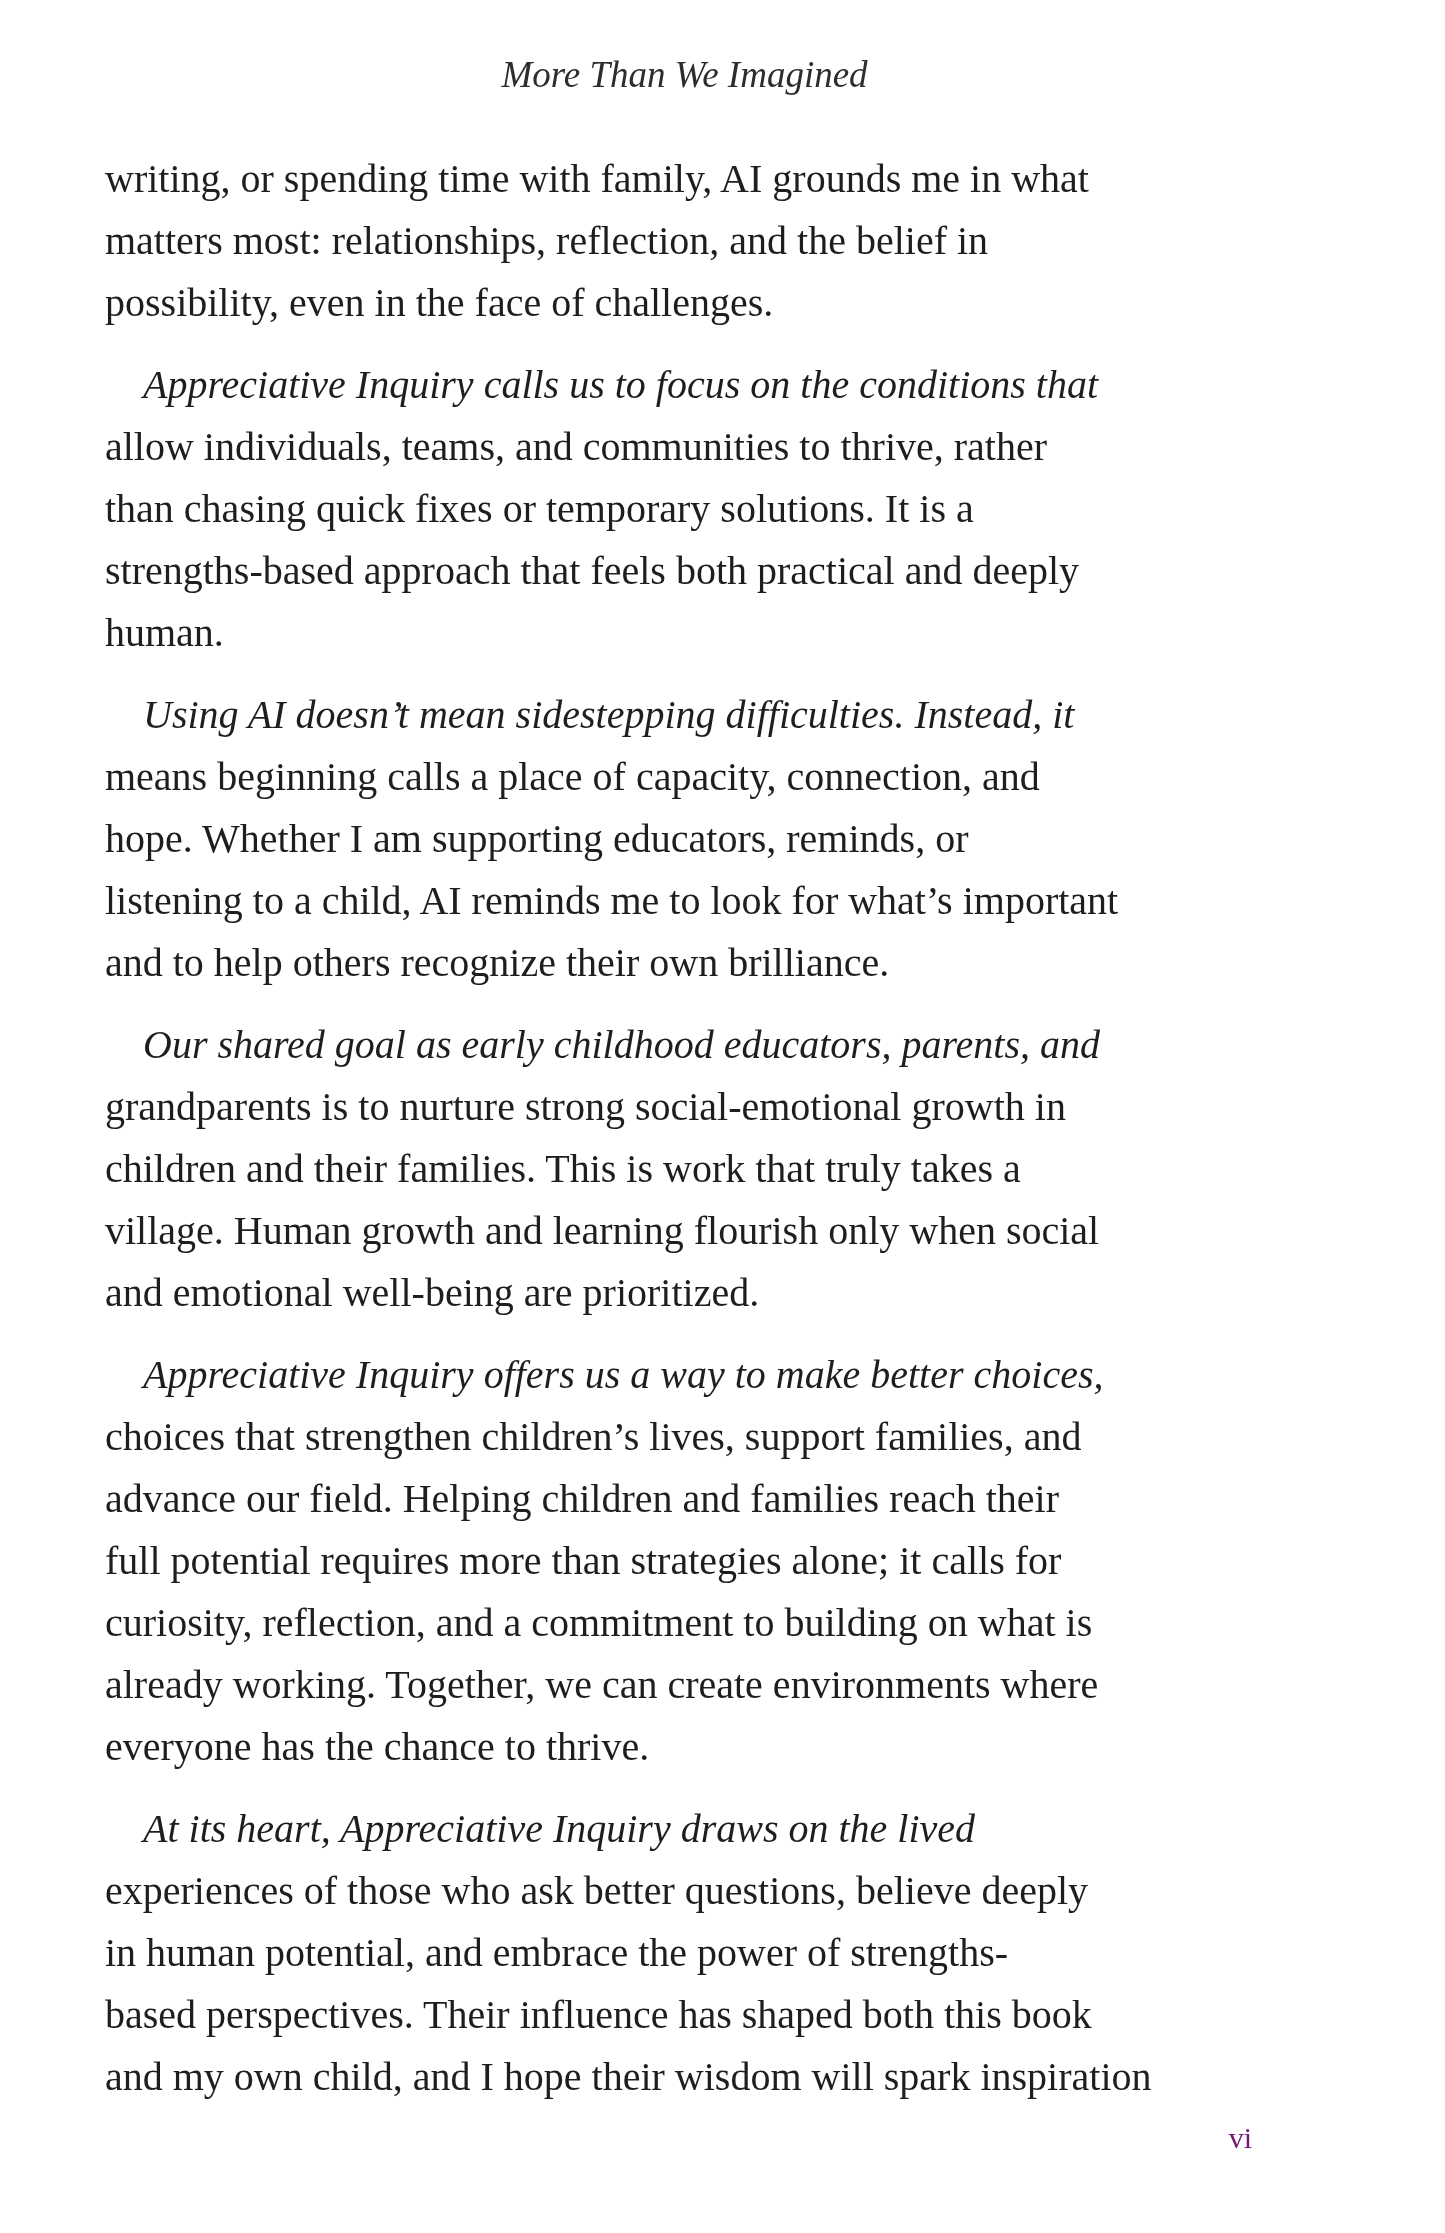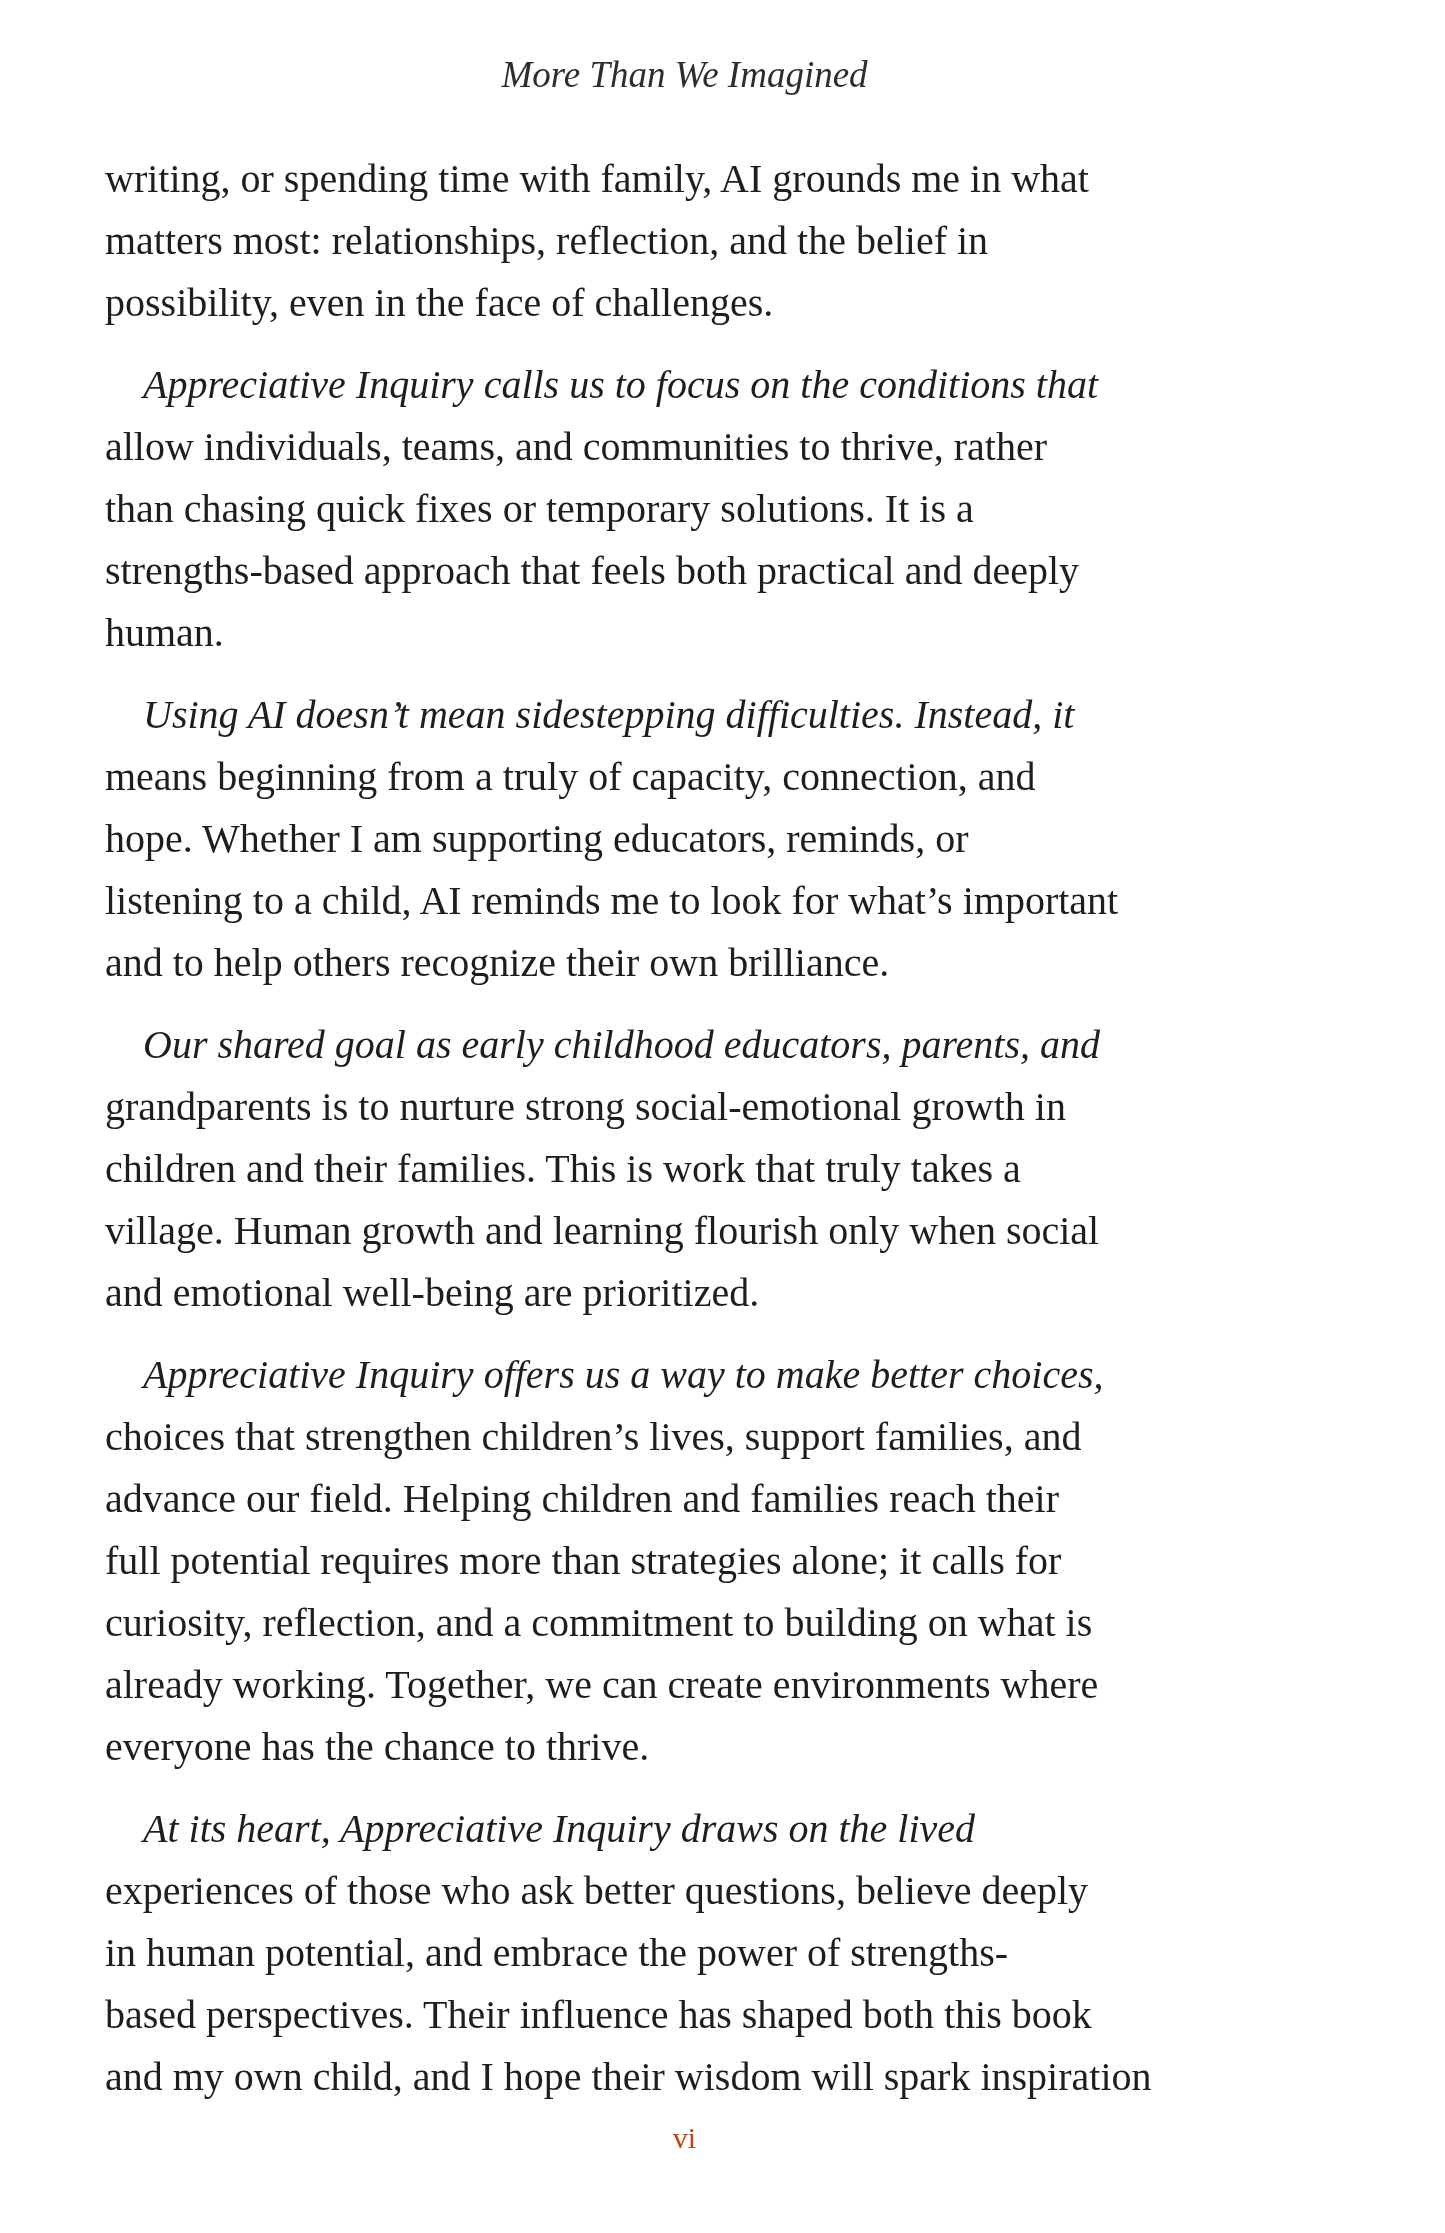--- a/index.html
+++ b/index.html
@@ -47,24 +47,24 @@
   }
   .para.indent .line:first-child {
     padding-left: 38px;
     font-style: italic;
   }
   .page-number {
     position: absolute;
     top: 2118px;
     left: 117px;
     width: 1135px;
-    text-align: center;
+    text-align: right;
     font-size: 30px;
     line-height: 40px;
-    color: #c2410c;
+    color: #701a75;
   }
 </style>
 </head>
 <body>
 
 <div class="page">
 
   <div class="running-head">More Than We Imagined</div>
 
   <div class="content">
@@ -78,21 +78,21 @@
     <p class="para indent">
       <span class="line">Appreciative Inquiry calls us to focus on the conditions that</span>
       <span class="line">allow individuals, teams, and communities to thrive, rather</span>
       <span class="line">than chasing quick fixes or temporary solutions. It is a</span>
       <span class="line">strengths-based approach that feels both practical and deeply</span>
       <span class="line">human.</span>
     </p>
 
     <p class="para indent">
       <span class="line">Using AI doesn’t mean sidestepping difficulties. Instead, it</span>
-      <span class="line">means beginning from a truly of capacity, connection, and</span>
+      <span class="line">means beginning calls a place of capacity, connection, and</span>
       <span class="line">hope. Whether I am supporting educators, reminds, or</span>
       <span class="line">listening to a child, AI reminds me to look for what’s important</span>
       <span class="line">and to help others recognize their own brilliance.</span>
     </p>
 
     <p class="para indent">
       <span class="line">Our shared goal as early childhood educators, parents, and</span>
       <span class="line">grandparents is to nurture strong social-emotional growth in</span>
       <span class="line">children and their families. This is work that truly takes a</span>
       <span class="line">village. Human growth and learning flourish only when social</span>

